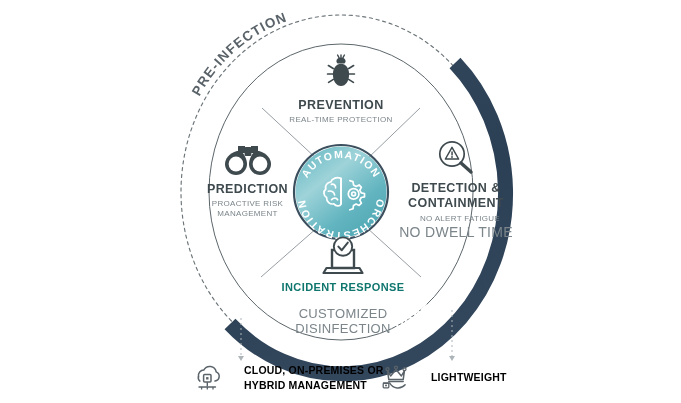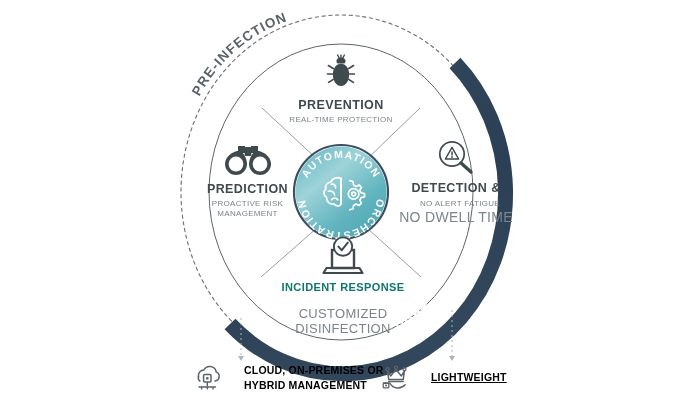--- a/index.html
+++ b/index.html
@@ -162,20 +162,21 @@
     <div style="height:38px;">
       <svg width="42" height="38" viewBox="0 0 42 38" style="display:block;margin:0 auto;">
         <circle cx="17" cy="16" r="12.2" fill="none" stroke="#3f4a4f" stroke-width="1.7"></circle>
         <path d="M26 25 L36 34" stroke="#3f4a4f" stroke-width="3.4" stroke-linecap="round"></path>
         <path d="M17 9.4 L23.6 21 H10.4 Z" fill="none" stroke="#3f4a4f" stroke-width="1.5" stroke-linejoin="round"></path>
         <rect x="16.3" y="13.2" width="1.5" height="4.4" rx=".7" fill="#3f4a4f"></rect>
         <circle cx="17" cy="19" r=".9" fill="#3f4a4f"></circle>
       </svg>
     </div>
     <div style="font-size:12.5px;font-weight:bold;color:#3f4a4f;letter-spacing:.4px;margin-top:5px;line-height:1.2;">DETECTION &amp;</div>
+    <div style="font-size:12.5px;font-weight:bold;color:#3f4a4f;letter-spacing:.4px;line-height:1.2;">CONTAINMENT</div>
     <div style="font-size:8px;color:#7b858a;letter-spacing:.3px;margin-top:3px;line-height:1.25;padding-left:8px;">NO ALERT FATIGUE</div>
     <div style="font-size:14px;color:#7b858a;letter-spacing:.3px;line-height:1.25;">NO DWELL TIME</div>
   </div>
 
   <div style="position:absolute;left:268px;top:234px;width:150px;text-align:center;">
     <div style="height:42px;">
       <svg width="46" height="42" viewBox="0 0 46 42" style="display:block;margin:0 auto;">
         <path d="M12 16 h22 v18 h-22z" fill="none" stroke="#3f4a4f" stroke-width="2.4"></path>
         <path d="M6.5 34 h33 l3 5 h-39z" fill="none" stroke="#3f4a4f" stroke-width="2.2" stroke-linejoin="round"></path>
         <circle cx="23" cy="12.6" r="9.2" fill="#ffffff" stroke="#3f4a4f" stroke-width="1.9"></circle>
@@ -197,21 +198,21 @@
         <path d="M9 25 h16.5" stroke="#5a6369" stroke-width="1.4" stroke-linecap="round"></path>
         <path d="M11.6 25 v2.6 M17.3 25 v2.6 M23 25 v2.6" stroke="#5a6369" stroke-width="1.3"></path>
       </svg>
     </span>
     <span style="display:flex;flex-direction:column;line-height:1.45;">
       <span class="bottom-text">CLOUD, ON-PREMISES OR</span>
       <span class="bottom-text">HYBRID MANAGEMENT</span>
     </span>
   </div>
 
-  <div style="position:absolute;left:380px;top:362px;display:flex;align-items:center;gap:7px;text-decoration:underline;">
+  <div style="position:absolute;left:380px;top:362px;display:flex;align-items:center;gap:7px;">
     <span>
       <svg width="32" height="32" viewBox="0 0 32 32" style="display:block;">
         <path d="M7.5 8.5 L10.6 14 L16 7.5 L21.4 14 L24.5 8.5 L23.2 17.6 H8.8 Z" fill="none" stroke="#5a6369" stroke-width="1.5" stroke-linejoin="round"></path>
         <circle cx="7.5" cy="7.2" r="1.5" fill="none" stroke="#5a6369" stroke-width="1.3"></circle>
         <circle cx="16" cy="5.6" r="1.5" fill="none" stroke="#5a6369" stroke-width="1.3"></circle>
         <circle cx="24.5" cy="7.2" r="1.5" fill="none" stroke="#5a6369" stroke-width="1.3"></circle>
         <path d="M8.8 19.4 h14.4" stroke="#5a6369" stroke-width="1.5" stroke-linecap="round"></path>
         <path d="M3.5 21 h6.2 a9.5 9.5 0 0 0 15.4 1.8" fill="none" stroke="#5a6369" stroke-width="1.5" stroke-linecap="round"></path>
         <rect x="3.2" y="21.4" width="5.6" height="4.4" rx=".8" fill="none" stroke="#5a6369" stroke-width="1.3"></rect>
         <circle cx="6" cy="23.6" r="1" fill="#5a6369"></circle>

